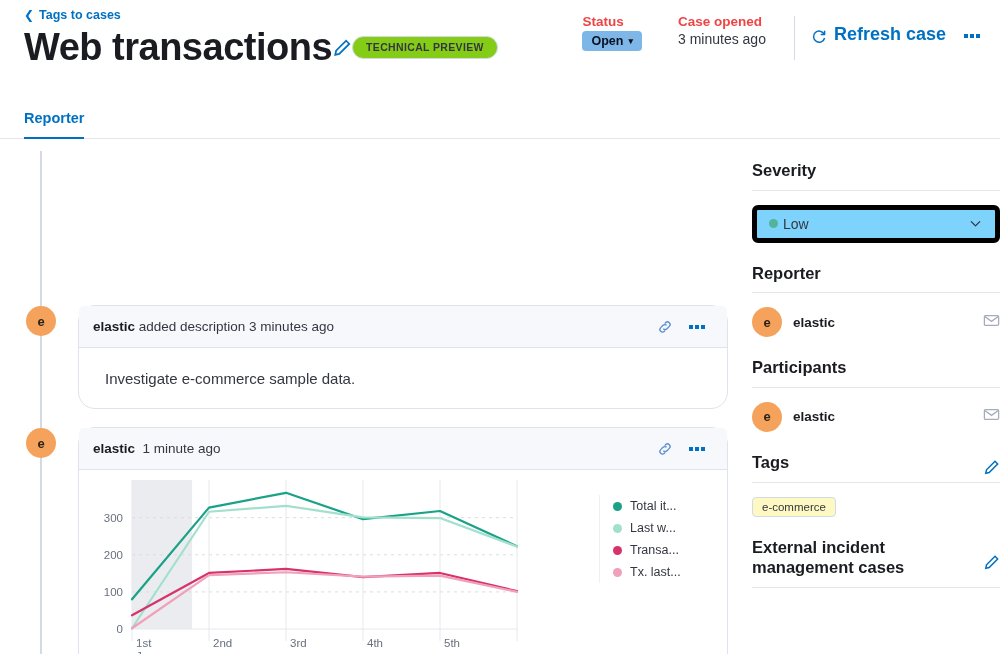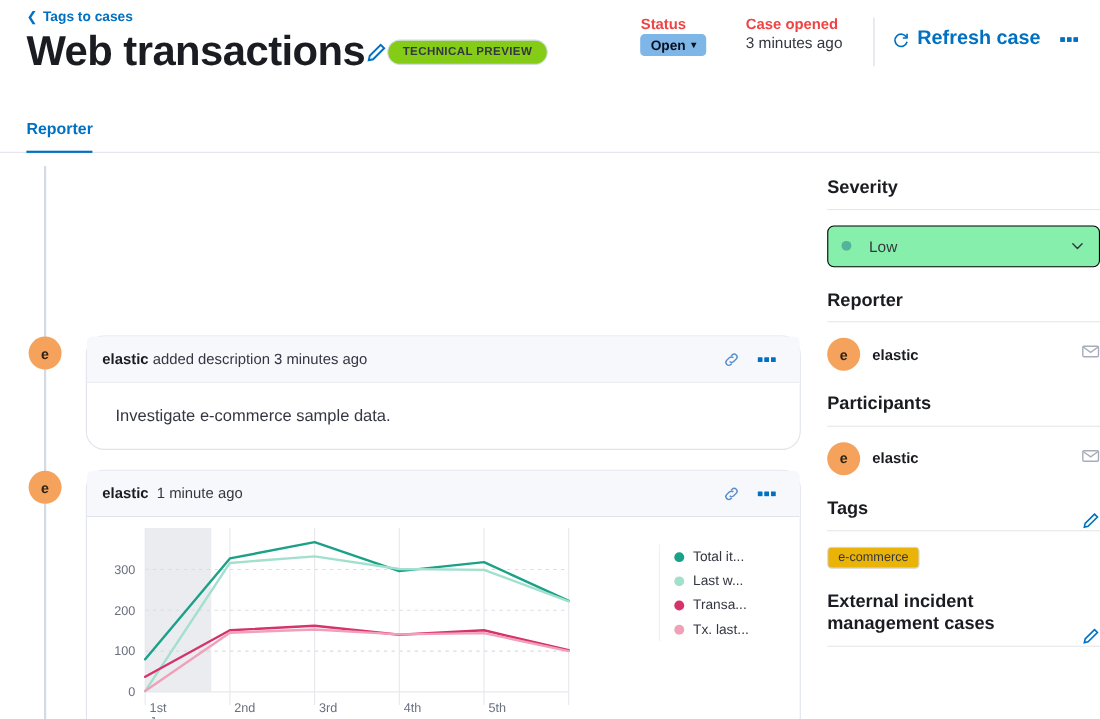--- a/index.html
+++ b/index.html
@@ -133,44 +133,44 @@
   .legend-item { display: flex; align-items: center; gap: 8px; height: 22px; cursor: pointer; }
   .legend-dot { width: 9px; height: 9px; border-radius: 50%; flex: none; }
   .legend-label { font-size: 12.5px; color: #343741; white-space: nowrap; }
 
   
   .sidebar { position: absolute; left: 752px; top: 0; width: 248px; height: 654px; padding-top: 160px; }
   .sb-section-title {
     font-size: 16.5px; font-weight: 700; color: #1a1c21; margin: 0 0 9px;
     line-height: 1.25;
   }
-  .sb-head-row { display: flex; align-items: flex-end; justify-content: space-between; gap: 8px; }
+  .sb-head-row { display: flex; align-items: center; justify-content: space-between; gap: 8px; }
   .sb-rule { height: 1px; background: #e4e6ec; margin-bottom: 14px; }
   .sb-block { margin-bottom: 20px; }
 
   .severity-select {
-    border: 1px solid #000000; background: #86efac; border-radius: 6px;
+    border: 5px solid #000000; background: #7dd3fc; border-radius: 6px;
     height: 38px; display: flex; align-items: center; padding: 0 12px;
-    cursor: pointer; gap: 16px;
+    cursor: pointer; gap: 5px;
   }
   .sev-dot { width: 9px; height: 9px; border-radius: 50%; }
   .sev-label { font-size: 14px; color: #343741; flex: 1; }
 
   .user-row { display: flex; align-items: center; gap: 11px; margin-bottom: 4px; }
   .user-av {
     width: 30px; height: 30px; border-radius: 50%; background: #f5a35c;
     color: #2c2213; font-size: 13px; font-weight: 700;
     display: flex; align-items: center; justify-content: center; flex: none;
   }
   .user-name { font-size: 13.5px; font-weight: 700; color: #1a1c21; flex: 1; }
   .mail-icon { cursor: pointer; }
 
   .tag-chip {
     display: inline-block; border: 1px solid #d3dae6; border-radius: 4px;
-    padding: 3px 9px; font-size: 11.5px; color: #343741; background: #eab308;
+    padding: 3px 9px; font-size: 11.5px; color: #343741; background: #fef9c3;
   }
   .pencil-link { cursor: pointer; display: inline-flex; flex: none; padding-top: 2px; }
 </style>
 </head>
 <body>
 
 <div class="page">
 
   <div class="back-link">
     <span class="back-chevron">❮</span>

